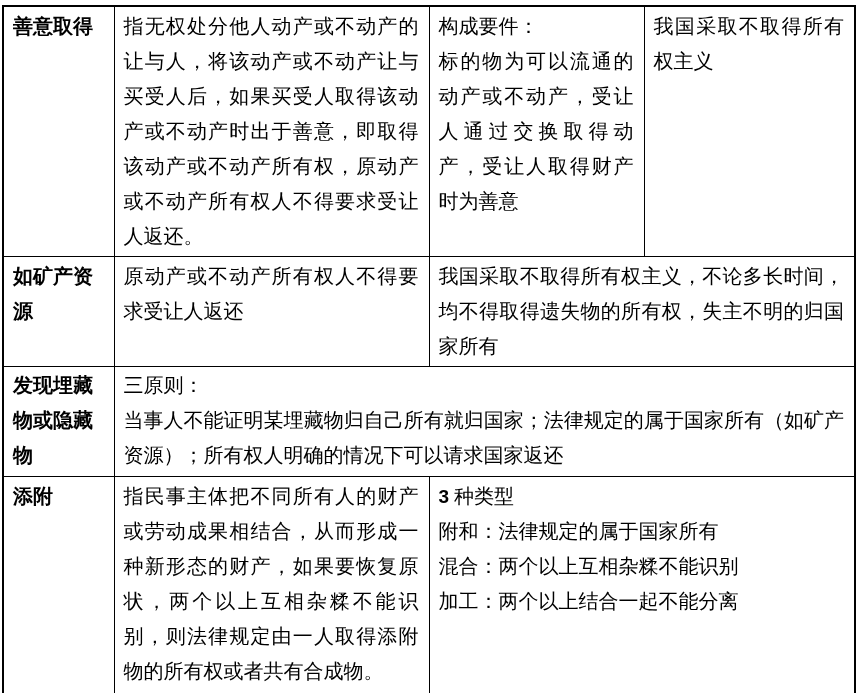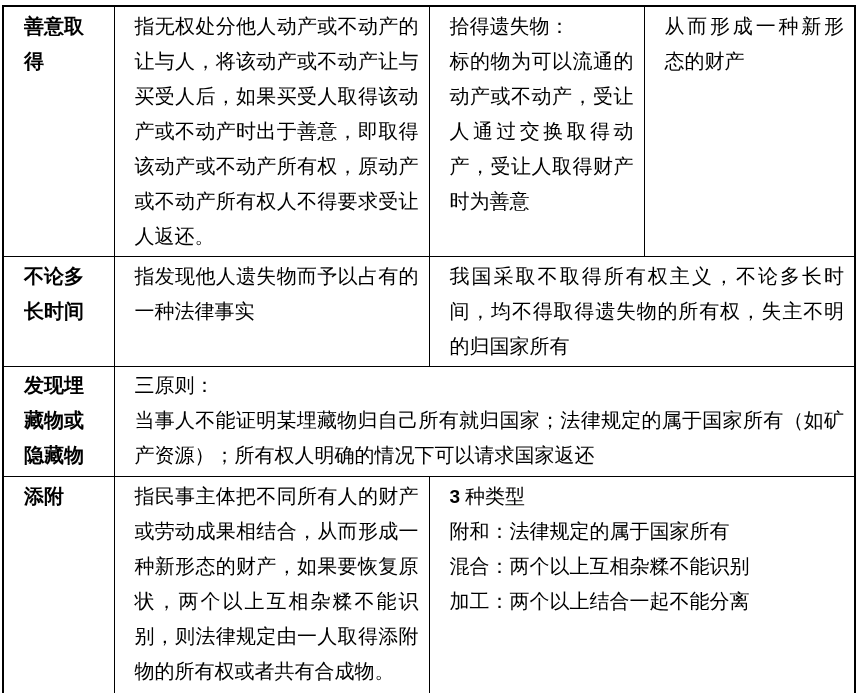--- a/index.html
+++ b/index.html
@@ -15,21 +15,21 @@
   .doc-table {
     border-collapse: collapse;
     table-layout: fixed;
     width: 852px;
     margin: 5px 2px 0 2px;
     border: 2px solid #000000;
   }
   .doc-table td {
     border: 1px solid #000000;
     vertical-align: top;
-    padding: 2px 10px 2px 20px;
+    padding: 2px 10px 2px 9px;
     font-size: 20px;
     line-height: 35px;
     text-align: justify;
   }
   .term-cell {
     font-weight: bold;
     text-align: left !important;
   }
   .doc-table p {
     margin: 0;
@@ -53,28 +53,28 @@
     <col style="width:111px">
     <col style="width:315px">
     <col style="width:215px">
     <col style="width:211px">
   </colgroup>
   <tbody>
     <tr class="row-1">
       <td class="term-cell">善意取得</td>
       <td>指无权处分他人动产或不动产的让与人，将该动产或不动产让与买受人后，如果买受人取得该动产或不动产时出于善意，即取得该动产或不动产所有权，原动产或不动产所有权人不得要求受让人返还。</td>
       <td>
-        <p>拾得遗失物：</p>
+        <p>构成要件：</p>
         <p>标的物为可以流通的动产或不动产，受让人通过交换取得动产，受让人取得财产时为善意</p>
       </td>
-      <td>从而形成一种新形态的财产</td>
+      <td>我国采取不取得所有权主义</td>
     </tr>
     <tr class="row-2">
-      <td class="term-cell">不论多长时间</td>
-      <td>指发现他人遗失物而予以占有的一种法律事实</td>
+      <td class="term-cell">如矿产资源</td>
+      <td>原动产或不动产所有权人不得要求受让人返还</td>
       <td colspan="2">我国采取不取得所有权主义，不论多长时间，均不得取得遗失物的所有权，失主不明的归国家所有</td>
     </tr>
     <tr class="row-3">
       <td class="term-cell">发现埋藏物或隐藏物</td>
       <td colspan="3">
         <p>三原则：</p>
         <p>当事人不能证明某埋藏物归自己所有就归国家；法律规定的属于国家所有（如矿产资源）；所有权人明确的情况下可以请求国家返还</p>
       </td>
     </tr>
     <tr class="row-4">

